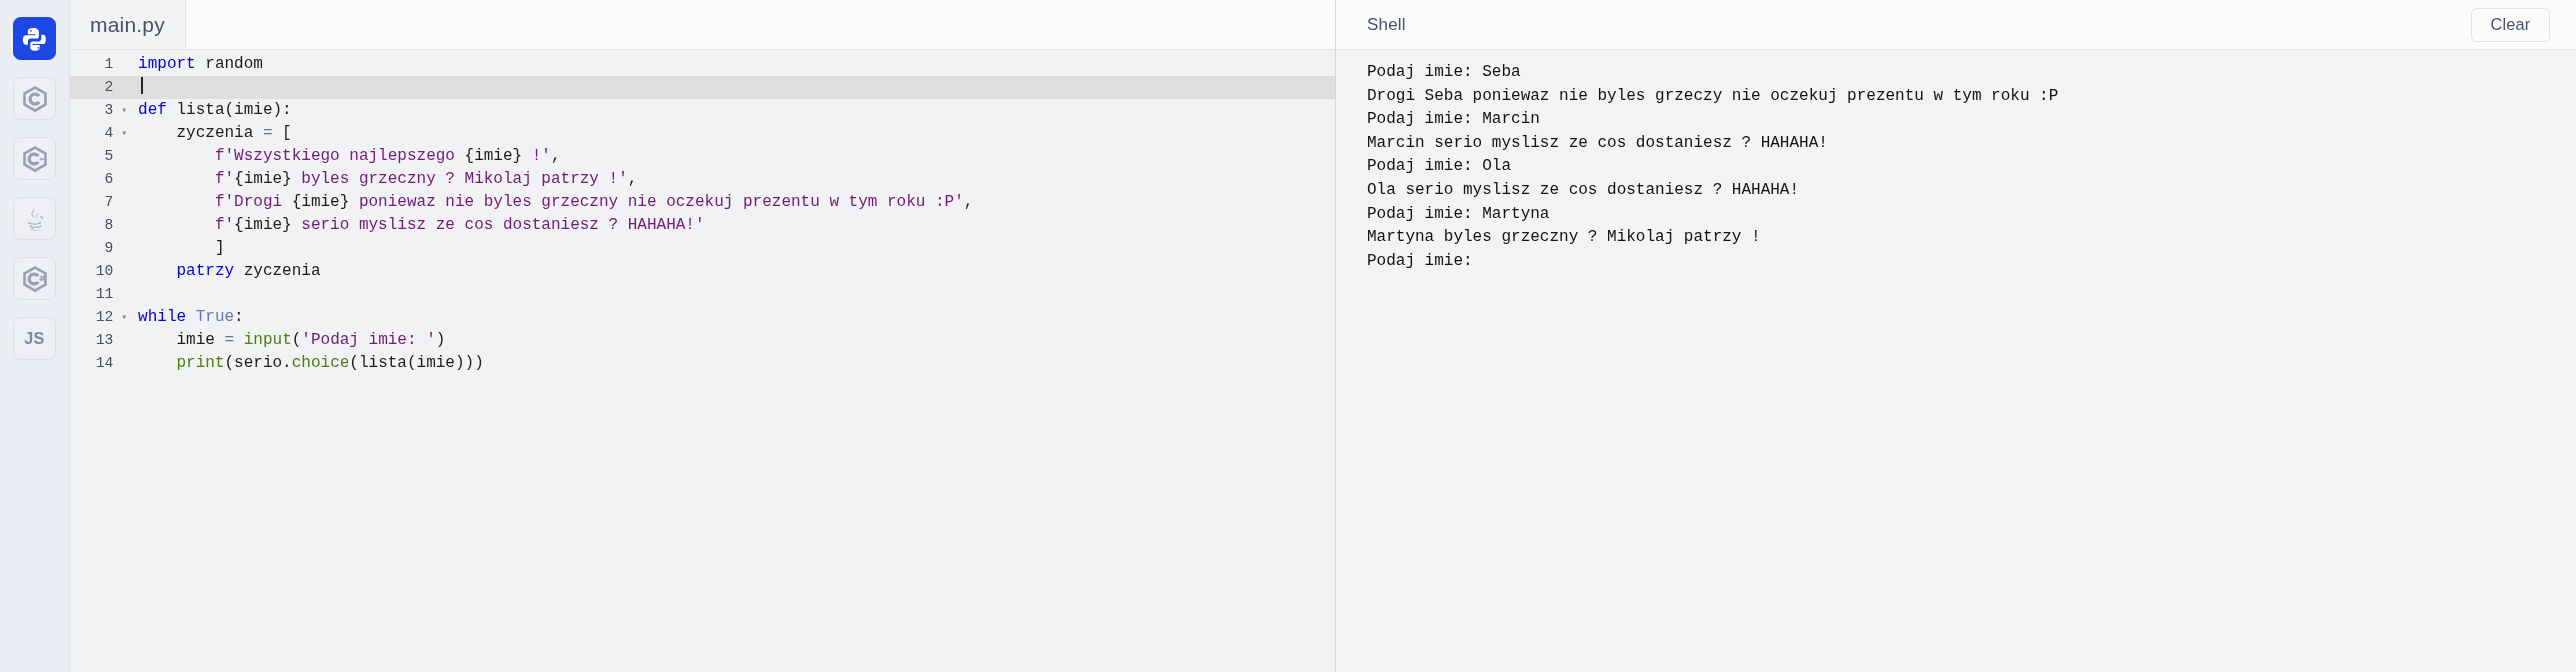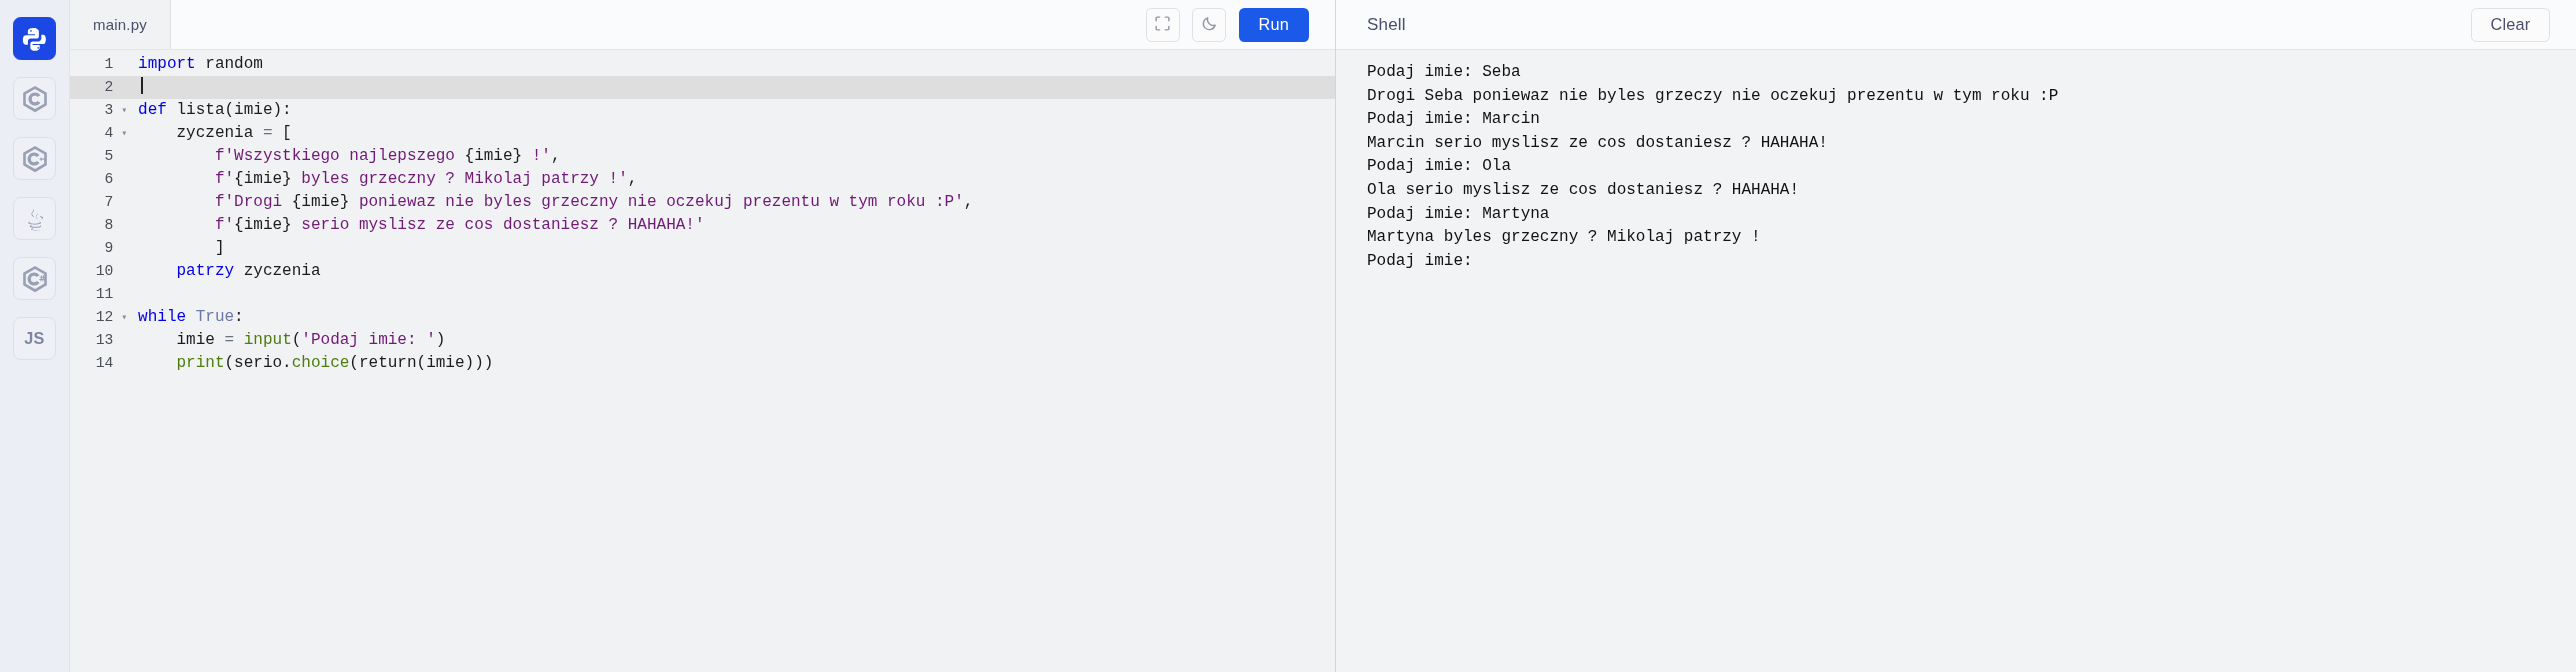--- a/index.html
+++ b/index.html
@@ -52,21 +52,21 @@
     background: #fafbfc;
     border-bottom: 0.8px solid #e1e4e8;
   }
   #tab-strip { display: flex; align-items: stretch; }
   .file-tab {
     min-width: 101px;
     padding: 0 20px;
     display: flex; align-items: center; justify-content: center;
     background: #f1f2f4;
     border-right: 0.8px solid #dfe3e8;
-    font-size: 15px; color: #4b4f6b;
+    font-size: 21px; color: #4b4f6b;
     cursor: pointer;
     letter-spacing: 0.2px;
   }
   #topbar-spacer { flex: 1 1 auto; background: #fafbfc; }
   #topbar-actions {
     display: flex; align-items: center; gap: 12.4px;
     padding-right: 26px; background: #fafbfc;
   }
   .icon-btn {
     width: 34px; height: 34px;
@@ -230,60 +230,37 @@
 
   <div id="editor-col">
 
     <div id="editor-topbar">
       <div id="tab-strip">
         <div class="file-tab">
           <span>main.py</span>
         </div>
       </div>
       <div id="topbar-spacer"></div>
-      <div id="topbar-actions">
-
-        <div class="icon-btn">
-          <span>
-            <svg width="17" height="17" viewBox="0 0 24 24" fill="none" stroke="#9196a3" stroke-width="2" stroke-linecap="round">
-              <path d="M3 8V4.5A1.5 1.5 0 0 1 4.5 3H8"></path>
-              <path d="M16 3h3.5A1.5 1.5 0 0 1 21 4.5V8"></path>
-              <path d="M21 16v3.5a1.5 1.5 0 0 1-1.5 1.5H16"></path>
-              <path d="M8 21H4.5A1.5 1.5 0 0 1 3 19.5V16"></path>
-            </svg>
-          </span>
-        </div>
-
-        <div class="icon-btn">
-          <span>
-            <svg width="17" height="17" viewBox="0 0 24 24" fill="none" stroke="#9196a3" stroke-width="1.9" stroke-linejoin="round">
-              <path d="M20 14.5A8.5 8.5 0 0 1 9.5 4a8.5 8.5 0 1 0 10.5 10.5z"></path>
-            </svg>
-          </span>
-        </div>
-
-        <button id="run-button">Run</button>
-      </div>
     </div>
 
     <div id="code-area">
         <div class="code-line"><span class="ln">1</span><span class="fold"></span><span class="gutter-sep"></span><span class="code-text"><span class="k">import</span><span> random</span></span></div>
         <div class="code-line active"><span class="ln">2</span><span class="fold"></span><span class="gutter-sep"></span><span class="code-text"><span class="cursor"></span></span></div>
         <div class="code-line"><span class="ln">3</span><span class="fold">▾</span><span class="gutter-sep"></span><span class="code-text"><span class="k">def</span><span> lista(imie):</span></span></div>
         <div class="code-line"><span class="ln">4</span><span class="fold">▾</span><span class="gutter-sep"></span><span class="code-text"><span>    zyczenia </span><span class="op">=</span><span> [</span></span></div>
         <div class="code-line"><span class="ln">5</span><span class="fold"></span><span class="gutter-sep"></span><span class="code-text"><span>        </span><span class="s">f'Wszystkiego najlepszego </span><span class="fp">{imie}</span><span class="s"> !'</span><span>,</span></span></div>
         <div class="code-line"><span class="ln">6</span><span class="fold"></span><span class="gutter-sep"></span><span class="code-text"><span>        </span><span class="s">f'</span><span class="fp">{imie}</span><span class="s"> byles grzeczny ? Mikolaj patrzy !'</span><span>,</span></span></div>
         <div class="code-line"><span class="ln">7</span><span class="fold"></span><span class="gutter-sep"></span><span class="code-text"><span>        </span><span class="s">f'Drogi </span><span class="fp">{imie}</span><span class="s"> poniewaz nie byles grzeczny nie oczekuj prezentu w tym roku :P'</span><span>,</span></span></div>
         <div class="code-line"><span class="ln">8</span><span class="fold"></span><span class="gutter-sep"></span><span class="code-text"><span>        </span><span class="s">f'</span><span class="fp">{imie}</span><span class="s"> serio myslisz ze cos dostaniesz ? HAHAHA!'</span></span></div>
         <div class="code-line"><span class="ln">9</span><span class="fold"></span><span class="gutter-sep"></span><span class="code-text"><span>        ]</span></span></div>
         <div class="code-line"><span class="ln">10</span><span class="fold"></span><span class="gutter-sep"></span><span class="code-text"><span>    </span><span class="k">patrzy</span><span> zyczenia</span></span></div>
         <div class="code-line"><span class="ln">11</span><span class="fold"></span><span class="gutter-sep"></span><span class="code-text">&nbsp;</span></div>
         <div class="code-line"><span class="ln">12</span><span class="fold">▾</span><span class="gutter-sep"></span><span class="code-text"><span class="k">while</span><span> </span><span class="cn">True</span><span>:</span></span></div>
         <div class="code-line"><span class="ln">13</span><span class="fold"></span><span class="gutter-sep"></span><span class="code-text"><span>    imie </span><span class="op">=</span><span> </span><span class="bi">input</span><span>(</span><span class="s">'Podaj imie: '</span><span>)</span></span></div>
-        <div class="code-line"><span class="ln">14</span><span class="fold"></span><span class="gutter-sep"></span><span class="code-text"><span>    </span><span class="bi">print</span><span>(serio.</span><span class="bi">choice</span><span>(return(imie)))</span></span></div>
+        <div class="code-line"><span class="ln">14</span><span class="fold"></span><span class="gutter-sep"></span><span class="code-text"><span>    </span><span class="bi">print</span><span>(serio.</span><span class="bi">choice</span><span>(lista(imie)))</span></span></div>
       </div>
   </div>
 
   <div id="shell-col">
     <div id="shell-topbar">
       <div id="shell-title">Shell</div>
       <button id="clear-button">Clear</button>
     </div>
     <div id="shell-output"><div class="sh-line">Podaj imie: Seba</div><div class="sh-line">Drogi Seba poniewaz nie byles grzeczy nie oczekuj prezentu w tym roku :P</div><div class="sh-line">Podaj imie: Marcin</div><div class="sh-line">Marcin serio myslisz ze cos dostaniesz ? HAHAHA!</div><div class="sh-line">Podaj imie: Ola</div><div class="sh-line">Ola serio myslisz ze cos dostaniesz ? HAHAHA!</div><div class="sh-line">Podaj imie: Martyna</div><div class="sh-line">Martyna byles grzeczny ? Mikolaj patrzy !</div><div class="sh-line">Podaj imie:</div></div>
   </div>

